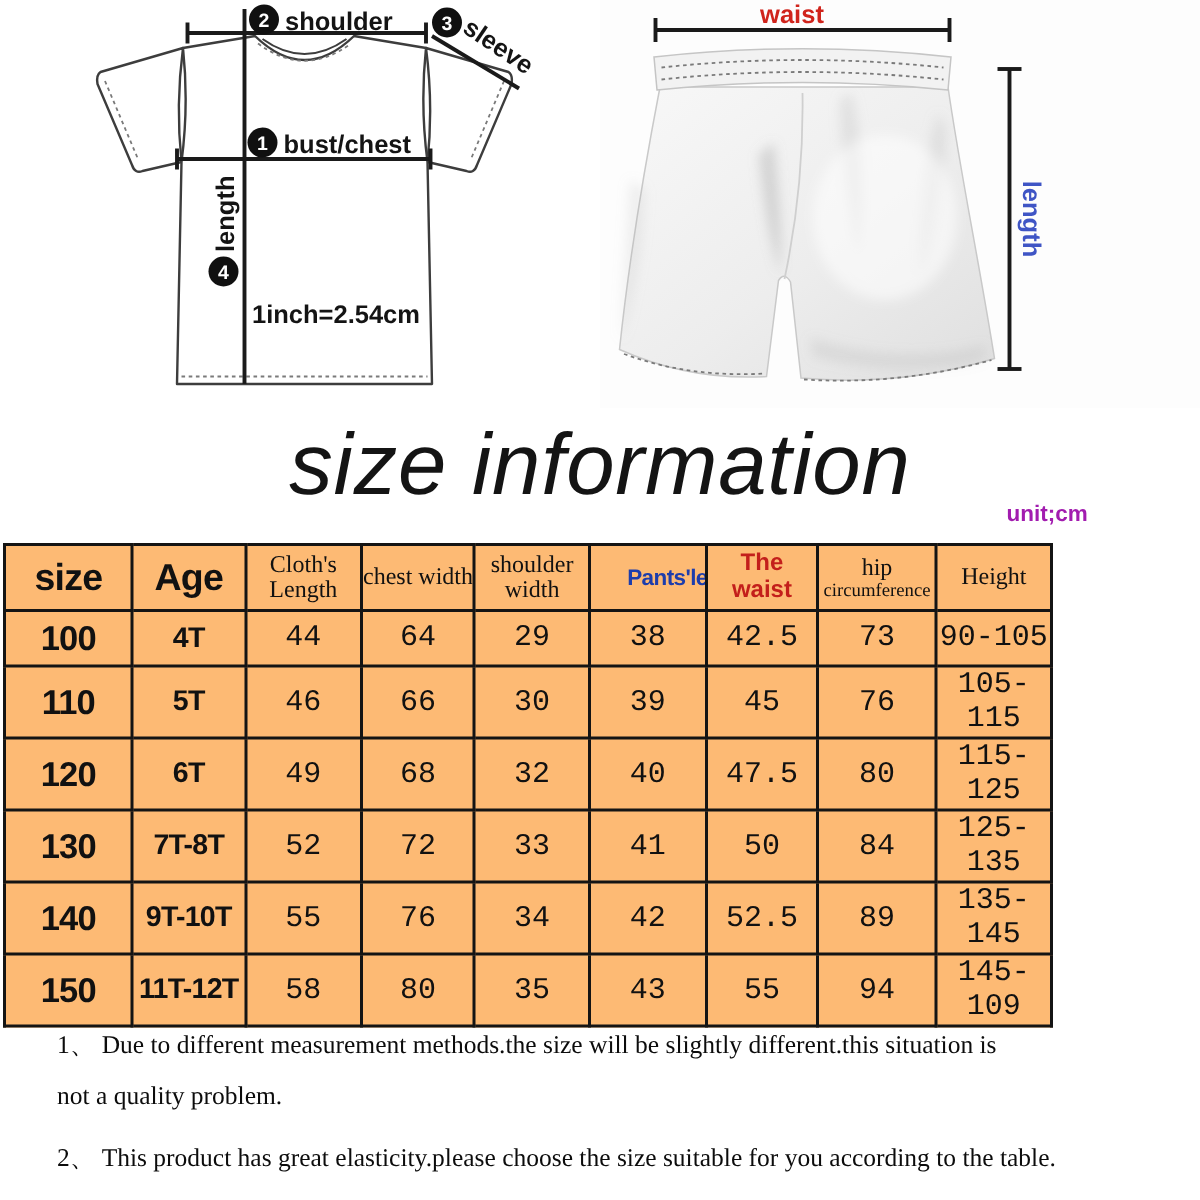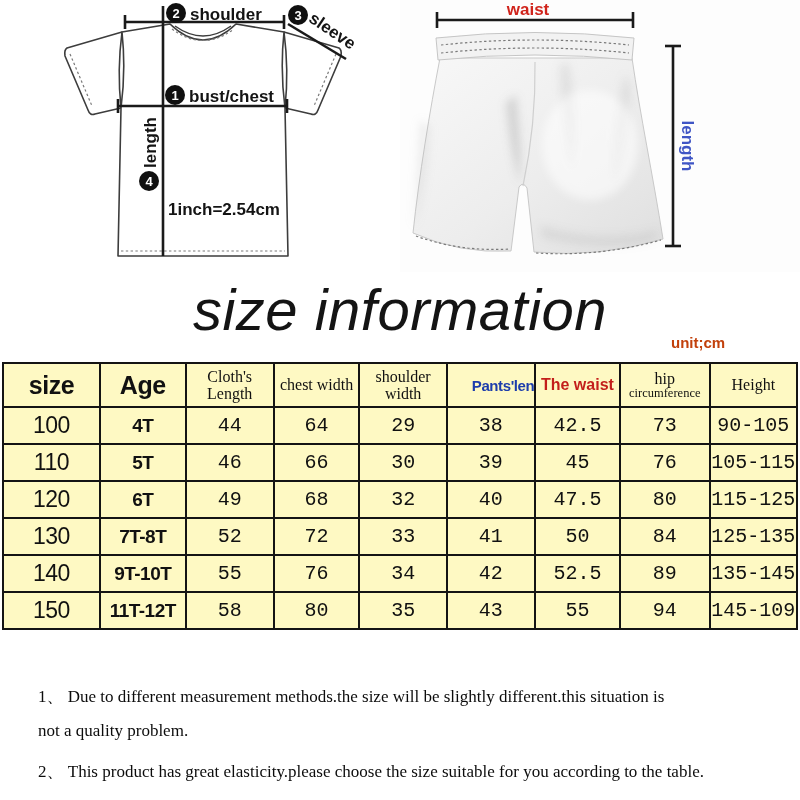--- a/index.html
+++ b/index.html
@@ -3,34 +3,34 @@
 <meta charset="utf-8">
 <style>
   html,body{margin:0;padding:0;}
   body{width:800px;height:800px;position:relative;background:#ffffff;overflow:hidden;
        font-family:"Liberation Sans","DejaVu Sans",sans-serif;color:#111;}
   .stage{position:absolute;inset:0;}
   .tshirt-svg{position:absolute;left:0;top:0;width:400px;height:272px;}
   .shorts-svg{position:absolute;left:400px;top:0;width:400px;height:272px;}
   .page-title{position:absolute;top:276px;left:0;width:800px;text-align:center;
       font-size:58px;font-weight:200;letter-spacing:0.5px;color:#141414;font-style:italic;}
-  .unit-label{position:absolute;top:334px;left:671px;font-size:15px;font-weight:bold;color:#c2410c;}
-  table.size-table{position:absolute;top:362px;left:2px;width:796px;border-collapse:collapse;
-      table-layout:fixed;background:#fef9c3;}
+  .unit-label{position:absolute;top:334px;left:671px;font-size:15px;font-weight:bold;color:#a21caf;}
+  table.size-table{position:absolute;top:362px;left:2px;width:700px;border-collapse:collapse;
+      table-layout:fixed;background:#fdba74;}
   .size-table th,.size-table td{border:2px solid #141414;text-align:center;vertical-align:middle;
       padding:0;overflow:hidden;}
   .size-table thead th{height:42px;}
   .size-table tbody td{height:35px;}
   th.h-serif{font-family:"Liberation Serif",serif;font-weight:normal;font-size:16px;line-height:1.08;}
   th.h-big{font-size:25px;font-weight:bold;letter-spacing:-0.5px;}
   th.h-blue{font-size:15px;font-weight:bold;letter-spacing:-0.4px;}
   th.h-red{font-size:16px;font-weight:bold;}
   .hl{display:block;}
   .hl-small{font-size:12.5px;text-align:center;}
-  td.c-size{font-size:23px;font-weight:normal;letter-spacing:-0.5px;}
+  td.c-size{font-size:23px;font-weight:bold;letter-spacing:-0.5px;}
   td.c-age{font-size:19px;font-weight:bold;letter-spacing:-0.5px;}
   td.c-num{font-family:Liberation Mono, monospace;font-size:20px;}
   .notes{position:absolute;top:680px;left:38px;width:740px;
       font-family:"Liberation Serif",serif;font-size:17px;color:#0c0c0c;}
   .note{margin:0 0 7px 0;line-height:2.0;}
   
   .tshirt-svg text,.shorts-svg text{font-family:"Liberation Sans","DejaVu Sans",sans-serif;}
   .outline{fill:#ffffff;stroke:#3d3d3d;stroke-width:1.6;stroke-linejoin:round;}
   .seam{fill:none;stroke:#3d3d3d;stroke-width:1.4;}
   .stitch{fill:none;stroke:#7a7a7a;stroke-width:1.2;stroke-dasharray:2.4 2.4;}

